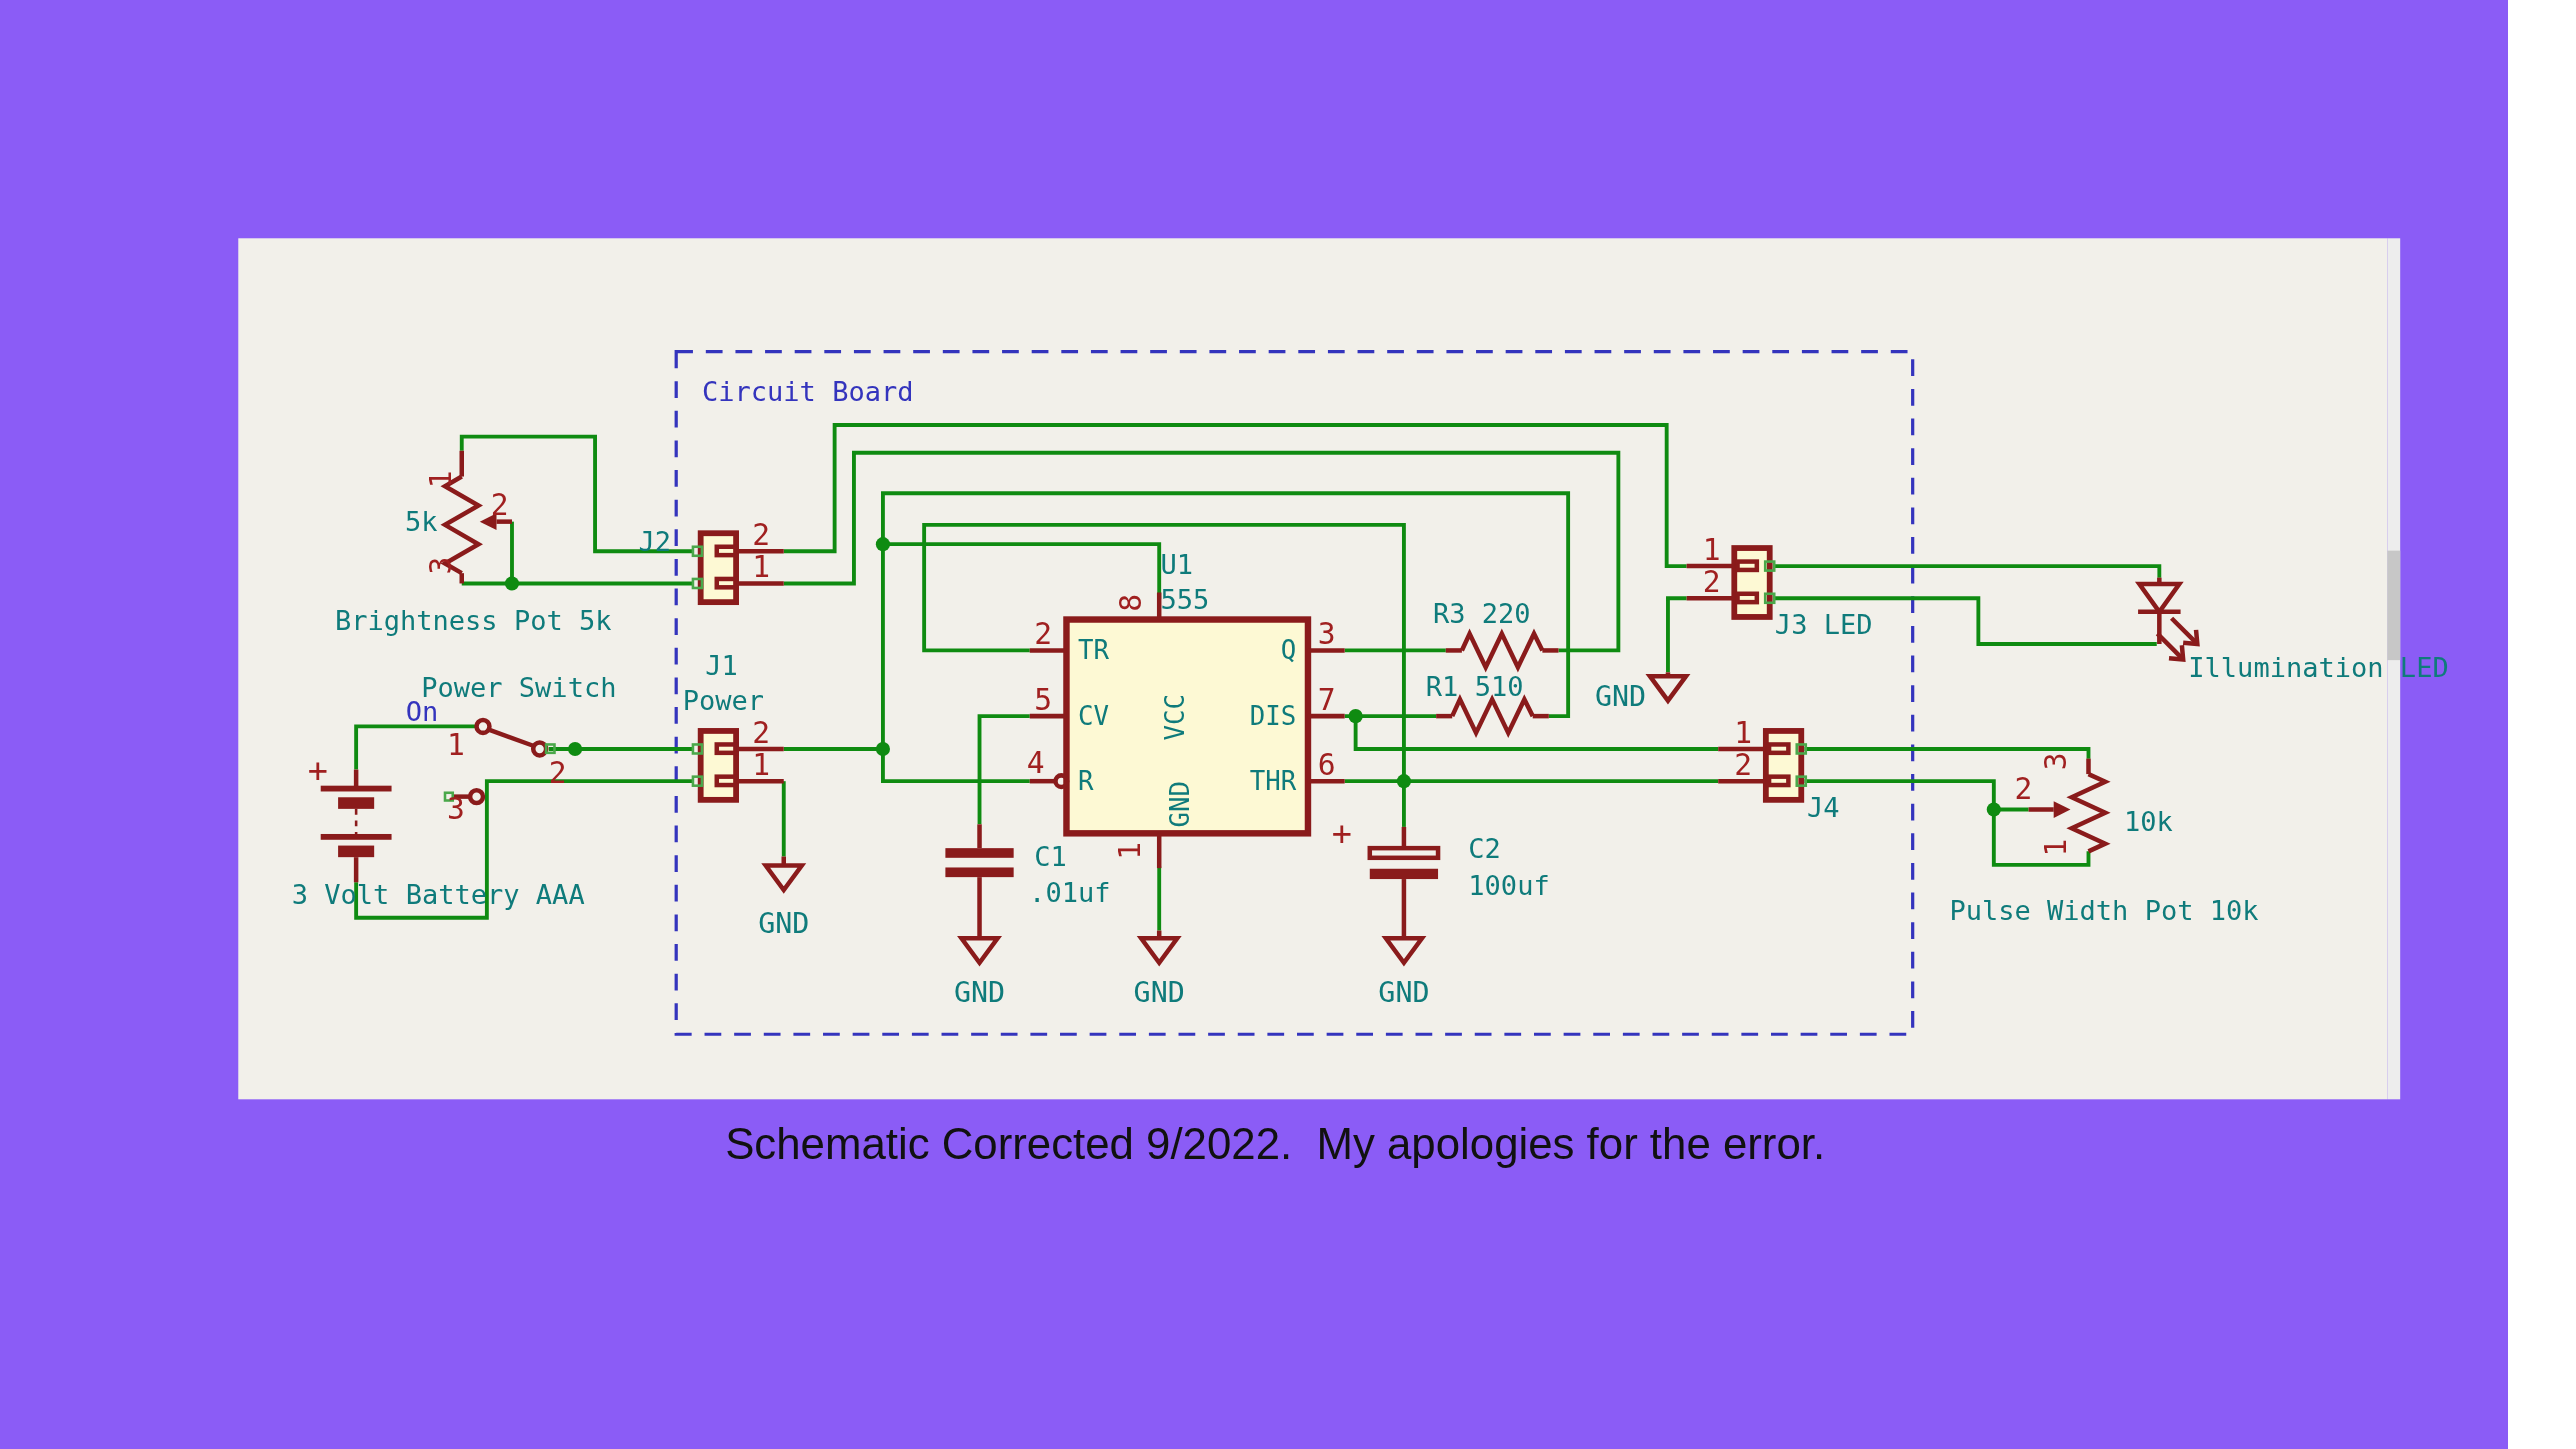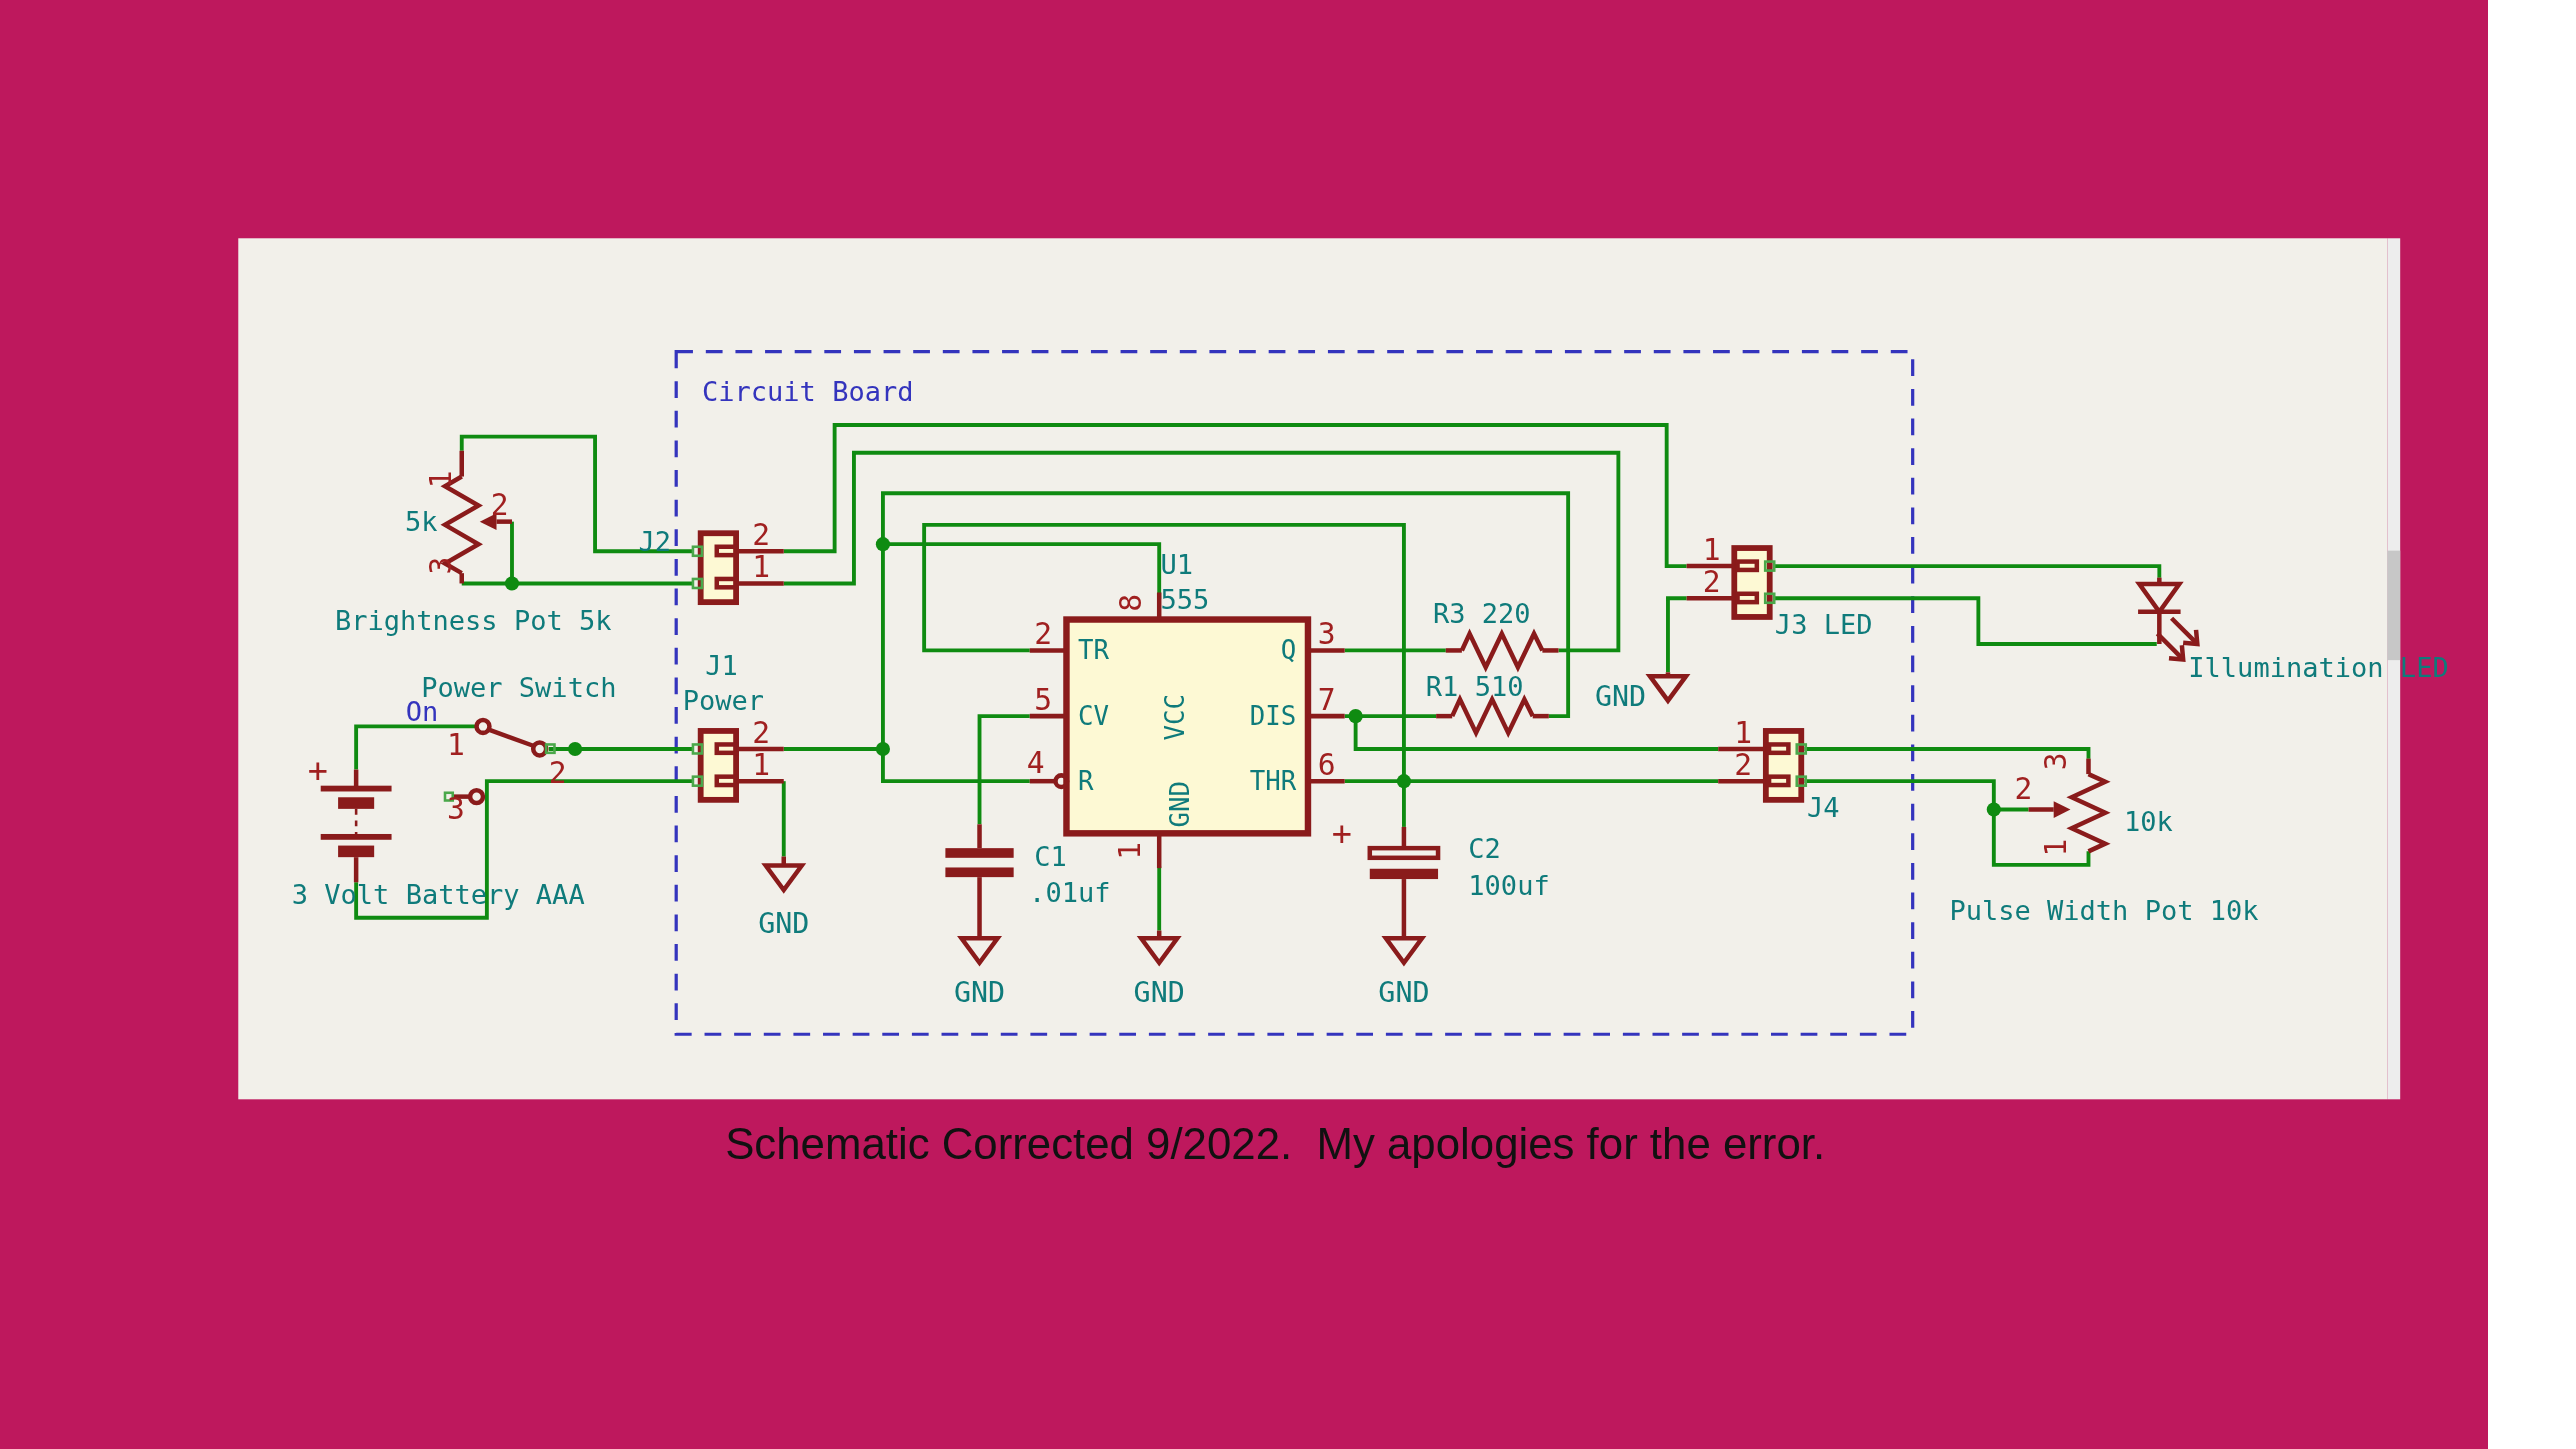--- a/index.html
+++ b/index.html
@@ -1,16 +1,16 @@
 <!DOCTYPE html>
 <html style="font-size:10.3px"><head>
 <meta charset="utf-8">
 <style>
   html,body{margin:0;padding:0;background:#ffffff;width:2576px;height:1449px;overflow:hidden;}
-  #page{position:relative;width:2488px;height:1449px;background:#be185d;}
+  #page{position:relative;width:2488px;height:1449px;background:#8b5cf6;padding-left:20px;}
   svg{display:block;position:absolute;top:0;left:0;}
   .wire{stroke:#0f8b11;stroke-width:6;fill:none;}
   .stub{stroke:#8a1b1b;stroke-width:7;fill:none;}
   .sym{stroke:#8a1b1b;stroke-width:7;fill:none;}
   .symbox{fill:#fdf9d4;stroke:#8a1b1b;stroke-width:9;}
   .chipbox{fill:#fdf9d4;stroke:#8a1b1b;stroke-width:10;}
   .plate{fill:#8a1b1b;stroke:none;}
   .pad{fill:none;stroke:#4aa84a;stroke-width:4;}
   .dot{fill:#0f8b11;stroke:none;}
   .tt{font-family:"DejaVu Sans Mono",monospace;font-size:42px;fill:#0f7b7b;}

